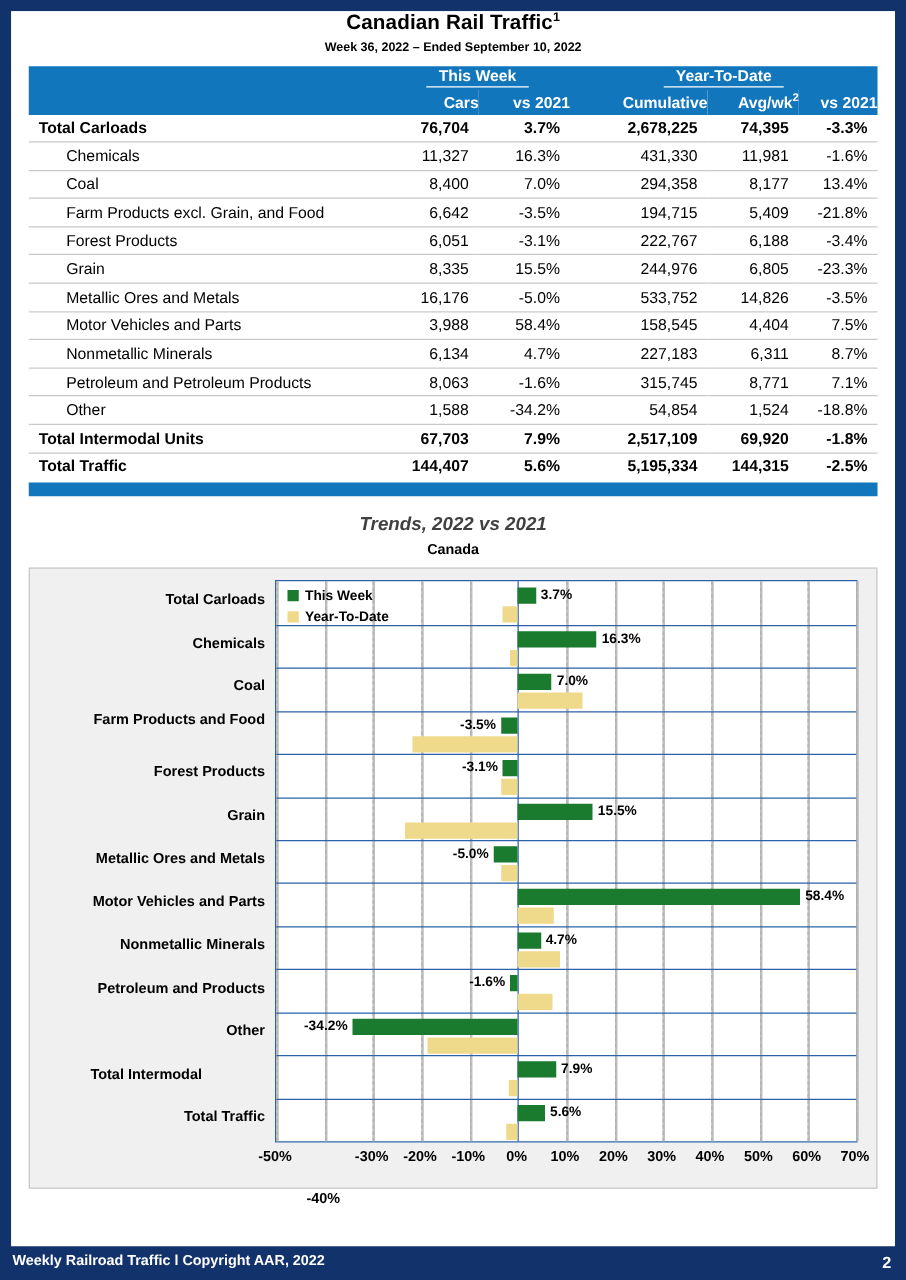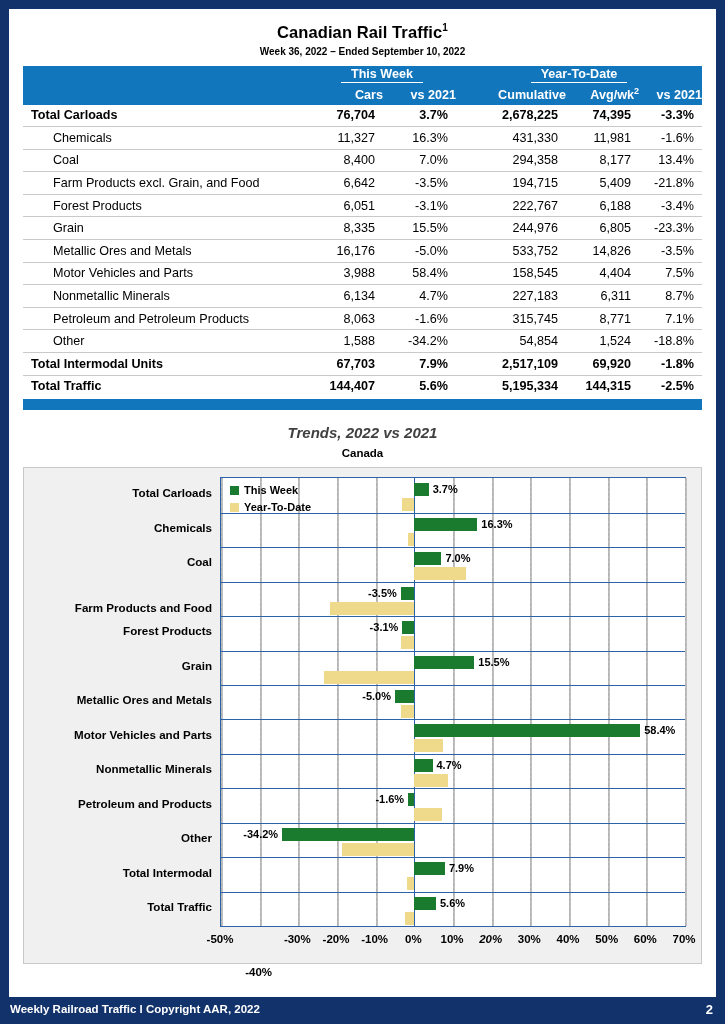--- a/index.html
+++ b/index.html
@@ -28,21 +28,21 @@
   .inner {
     position: relative;
     width: 707px;
     height: 1015px;
     background: #ffffff;
   }
 
   
   .title-block {
     text-align: center;
-    padding-top: 13px;
+    padding-top: 0;
   }
   .main-title {
     font-size: 16.5px;
     font-weight: bold;
     color: #000000;
     letter-spacing: 0.1px;
   }
   .main-title sup {
     font-size: 10px;
     vertical-align: super;
@@ -478,40 +478,40 @@
           <div class="bar ytd" style="left: 186.373px; width: 6.96px; top: 399.077px;"></div>
           <div class="barlabel" style="top: 384.077px; left: 227.88px;">7.9%</div>
           <div class="bar tw" style="left: 193.333px; width: 21.6533px; top: 418.538px;"></div>
           <div class="bar ytd" style="left: 183.667px; width: 9.66667px; top: 433.538px;"></div>
           <div class="barlabel" style="top: 418.538px; left: 218.987px;">5.6%</div>
         </div>
     <div id="catlabels">
           <div class="catlabel" style="top: 18.2308px; right: 489px;">Total Carloads</div>
           <div class="catlabel" style="top: 52.6923px; right: 489px;">Chemicals</div>
           <div class="catlabel" style="top: 87.1538px; right: 489px;">Coal</div>
-          <div class="catlabel" style="top: 133px; right: 489px;">Farm Products and Food</div>
+          <div class="catlabel" style="top: 114px; right: 489px;">Farm Products and Food</div>
           <div class="catlabel" style="top: 156.077px; right: 489px;">Forest Products</div>
           <div class="catlabel" style="top: 190.538px; right: 489px;">Grain</div>
           <div class="catlabel" style="top: 225px; right: 489px;">Metallic Ores and Metals</div>
           <div class="catlabel" style="top: 259.462px; right: 489px;">Motor Vehicles and Parts</div>
           <div class="catlabel" style="top: 293.923px; right: 489px;">Nonmetallic Minerals</div>
           <div class="catlabel" style="top: 328.385px; right: 489px;">Petroleum and Products</div>
           <div class="catlabel" style="top: 362.846px; right: 489px;">Other</div>
-          <div class="catlabel" style="top: 397.308px; right: 489px;">Total Intermodal</div>
+          <div class="catlabel" style="top: 397.308px; right: 489px; text-align: center;">Total Intermodal</div>
           <div class="catlabel" style="top: 431.769px; right: 489px;">Total Traffic</div>
         </div>
     <div id="xticks">
           <div class="xtick" style="left: 176px; top: 465px;">-50%</div>
           <div class="xtick" style="left: 214.667px; top: 465px; margin-top: 33px;">-40%</div>
           <div class="xtick" style="left: 253.333px; top: 465px;">-30%</div>
           <div class="xtick" style="left: 292px; top: 465px;">-20%</div>
           <div class="xtick" style="left: 330.667px; top: 465px;">-10%</div>
           <div class="xtick" style="left: 369.333px; top: 465px;">0%</div>
           <div class="xtick" style="left: 408px; top: 465px;">10%</div>
-          <div class="xtick" style="left: 446.667px; top: 465px; font-style: italic;">20%</div>
+          <div class="xtick" style="left: 446.667px; top: 465px;">20%</div>
           <div class="xtick" style="left: 485.333px; top: 465px;">30%</div>
           <div class="xtick" style="left: 524px; top: 465px;">40%</div>
           <div class="xtick" style="left: 562.667px; top: 465px;">50%</div>
           <div class="xtick" style="left: 601.333px; top: 465px;">60%</div>
           <div class="xtick" style="left: 640px; top: 465px;">70%</div>
         </div>
     <div class="legend" id="legend-tw" style="left:206px; top:16px;"><span class="sw tw"></span><span>This Week</span></div>
     <div class="legend" id="legend-ytd" style="left:206px; top:33px;"><span class="sw ytd"></span><span>Year-To-Date</span></div>
   </div>
 

